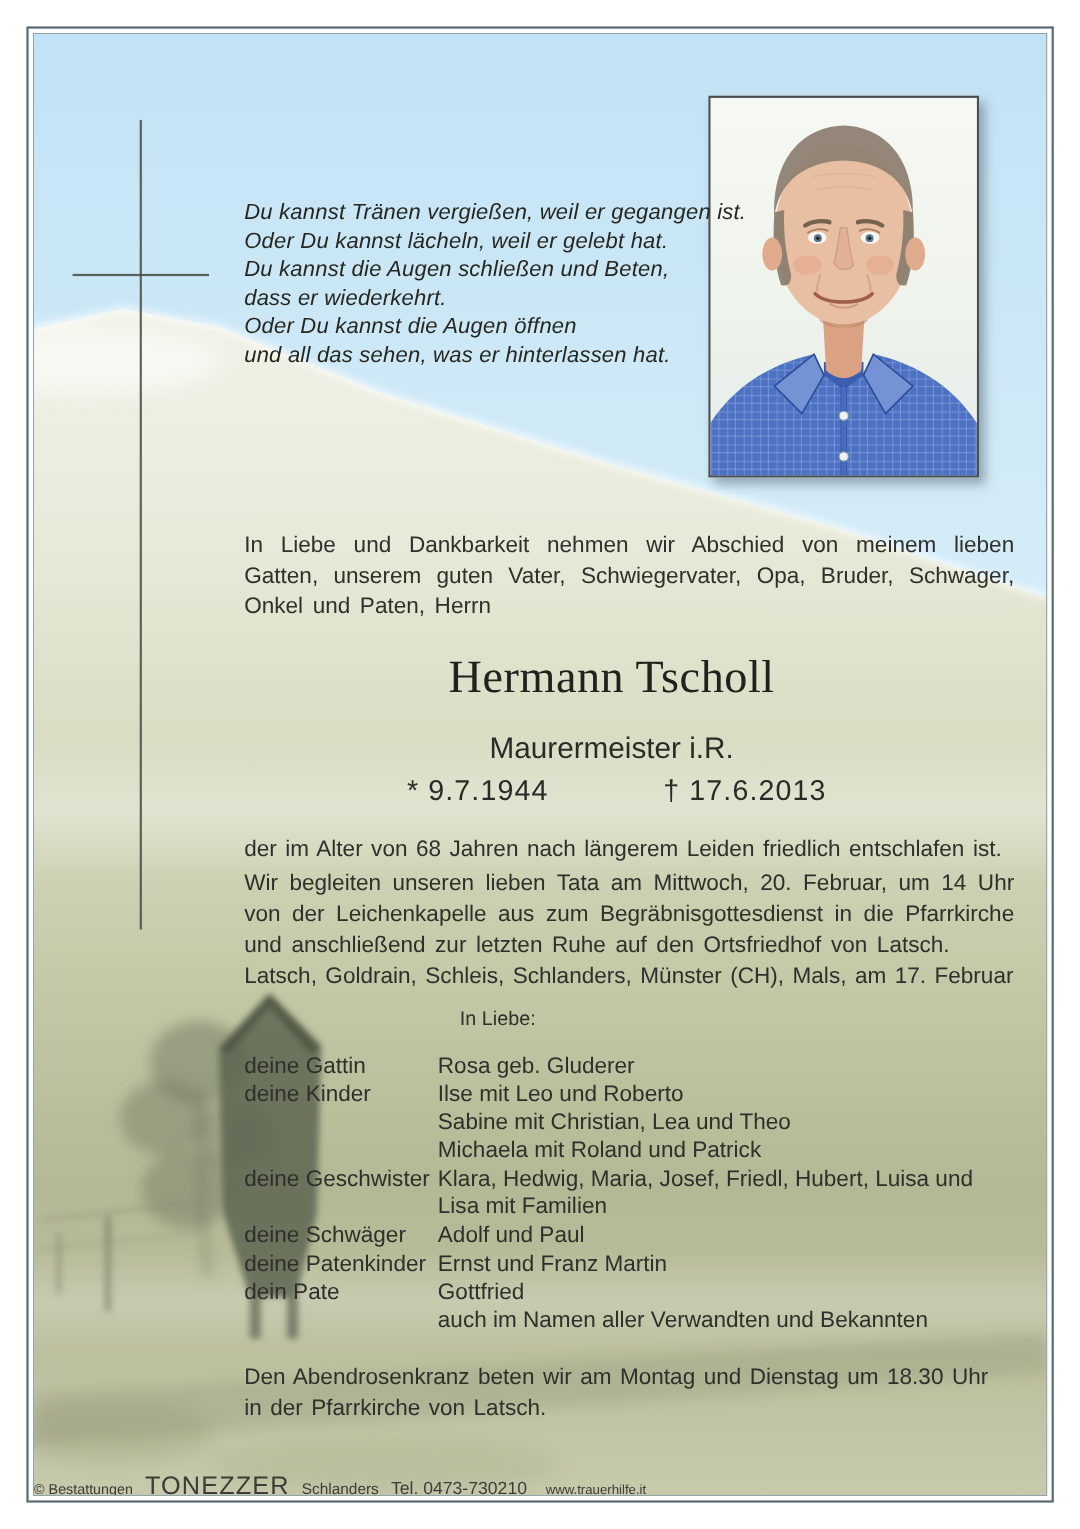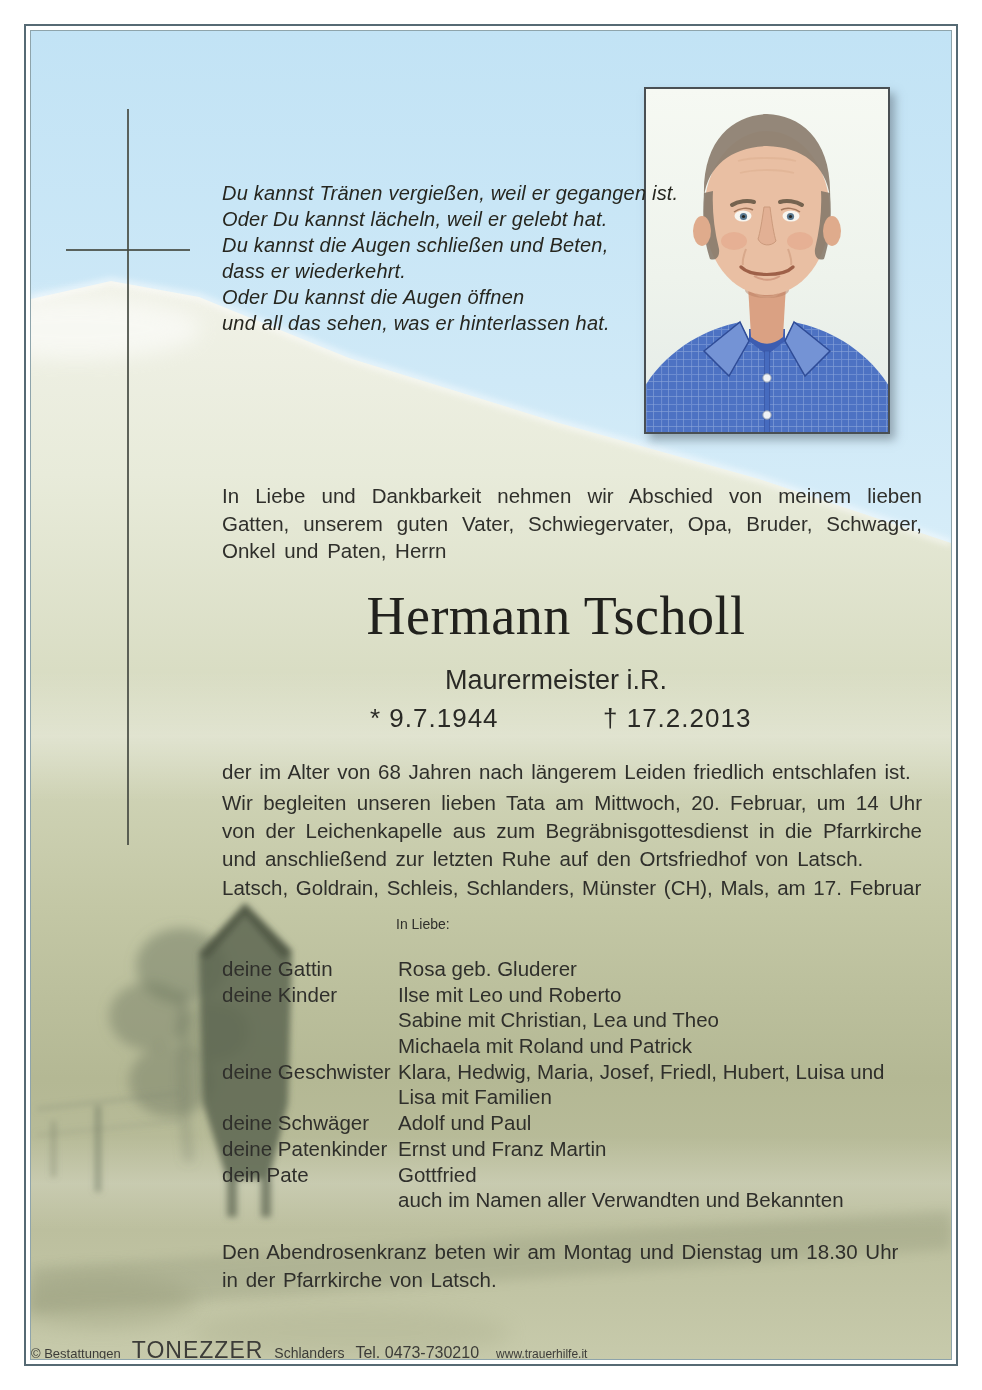--- a/index.html
+++ b/index.html
@@ -13,29 +13,29 @@
   .cross-v{left:96px;top:78px;width:2px;height:736px;background:#454a42;opacity:.85;}
   .cross-h{left:35px;top:218px;width:124px;height:2px;background:#454a42;opacity:.85;}
   
   .photo{left:613px;top:56px;width:242px;height:343px;border:2px solid #494f53;
          box-shadow:5px 6px 9px rgba(85,100,112,.5);background:#f4f8f2;}
   .photo svg{display:block;width:100%;height:100%;}
   
   .poem{left:191px;top:149px;font-size:20px;line-height:26px;font-style:italic;color:#26261f;letter-spacing:.2px;}
   .intro{left:191px;top:451px;width:700px;font-size:20.5px;line-height:27.5px;text-align:justify;word-spacing:3px;}
   .name{left:155px;top:552px;width:740px;text-align:center;
-        font-family:"Liberation Serif",serif;font-size:54px;line-height:66px;
+        font-family:"Liberation Serif",serif;font-size:42px;line-height:66px;
         font-weight:400;color:#21211d;letter-spacing:.5px;}
   .profession{left:155px;top:634px;width:740px;text-align:center;font-size:27px;line-height:30px;color:#2a2a26;}
   .date-birth{left:339px;top:672px;font-size:26px;letter-spacing:1px;color:#2a2a26;}
   .date-death{left:572px;top:672px;font-size:26px;letter-spacing:1px;color:#2a2a26;}
   .obituary{left:191px;top:727px;width:710px;font-size:20.5px;line-height:27px;word-spacing:2px;}
   .funeral{left:191px;top:758px;width:700px;font-size:20.5px;line-height:28px;text-align:justify;word-spacing:3px;}
   .places{left:191px;top:845px;width:720px;font-size:20.5px;word-spacing:2px;}
-  .inliebe{left:365px;top:885px;font-size:14px;}
+  .inliebe{left:387px;top:885px;font-size:18px;}
   .family{left:191px;top:925px;font-size:20.5px;}
   .frow{white-space:nowrap;line-height:25.7px;height:25.7px;}
   .flabel{display:inline-block;width:176px;}
   .rosary{left:191px;top:1207px;width:700px;font-size:20.5px;line-height:28px;word-spacing:2px;}
   
   .footer{left:0;top:1306px;width:920px;display:flex;justify-content:flex-start;
           align-items:baseline;gap:11px;color:#3c3c38;}
   .f-copy{font-size:13px;}
   .f-brand{font-size:23px;letter-spacing:1px;}
   .f-place{font-size:14px;}
@@ -179,21 +179,21 @@
       <div>dass er wiederkehrt.</div>
       <div>Oder Du kannst die Augen öffnen</div>
       <div>und all das sehen, was er hinterlassen hat.</div>
     </div>
 
     <div class="t intro">In Liebe und Dankbarkeit nehmen wir Abschied von meinem lieben Gatten, unserem guten Vater, Schwiegervater, Opa, Bruder, Schwager, Onkel und Paten, Herrn</div>
 
     <div class="t name">Hermann Tscholl</div>
     <div class="t profession">Maurermeister i.R.</div>
     <div class="t date-birth">* 9.7.1944</div>
-    <div class="t date-death">† 17.2.2013</div>
+    <div class="t date-death">† 17.6.2013</div>
 
     <div class="t obituary">der im Alter von 68 Jahren nach längerem Leiden friedlich entschlafen ist.</div>
     <div class="t funeral">Wir begleiten unseren lieben Tata am Mittwoch, 20. Februar, um 14 Uhr von der Leichenkapelle aus zum Begräbnisgottesdienst in die Pfarrkirche und anschließend zur letzten Ruhe auf den Ortsfriedhof von Latsch.</div>
     <div class="t places">Latsch, Goldrain, Schleis, Schlanders, Münster (CH), Mals, am 17. Februar</div>
     <div class="t inliebe">In Liebe:</div>
 
     <div class="t family">
       <div class="frow"><span class="flabel">deine Gattin</span><span>Rosa geb. Gluderer</span></div>
       <div class="frow"><span class="flabel">deine Kinder</span><span>Ilse mit Leo und Roberto</span></div>
       <div class="frow"><span class="flabel"></span><span>Sabine mit Christian, Lea und Theo</span></div>

